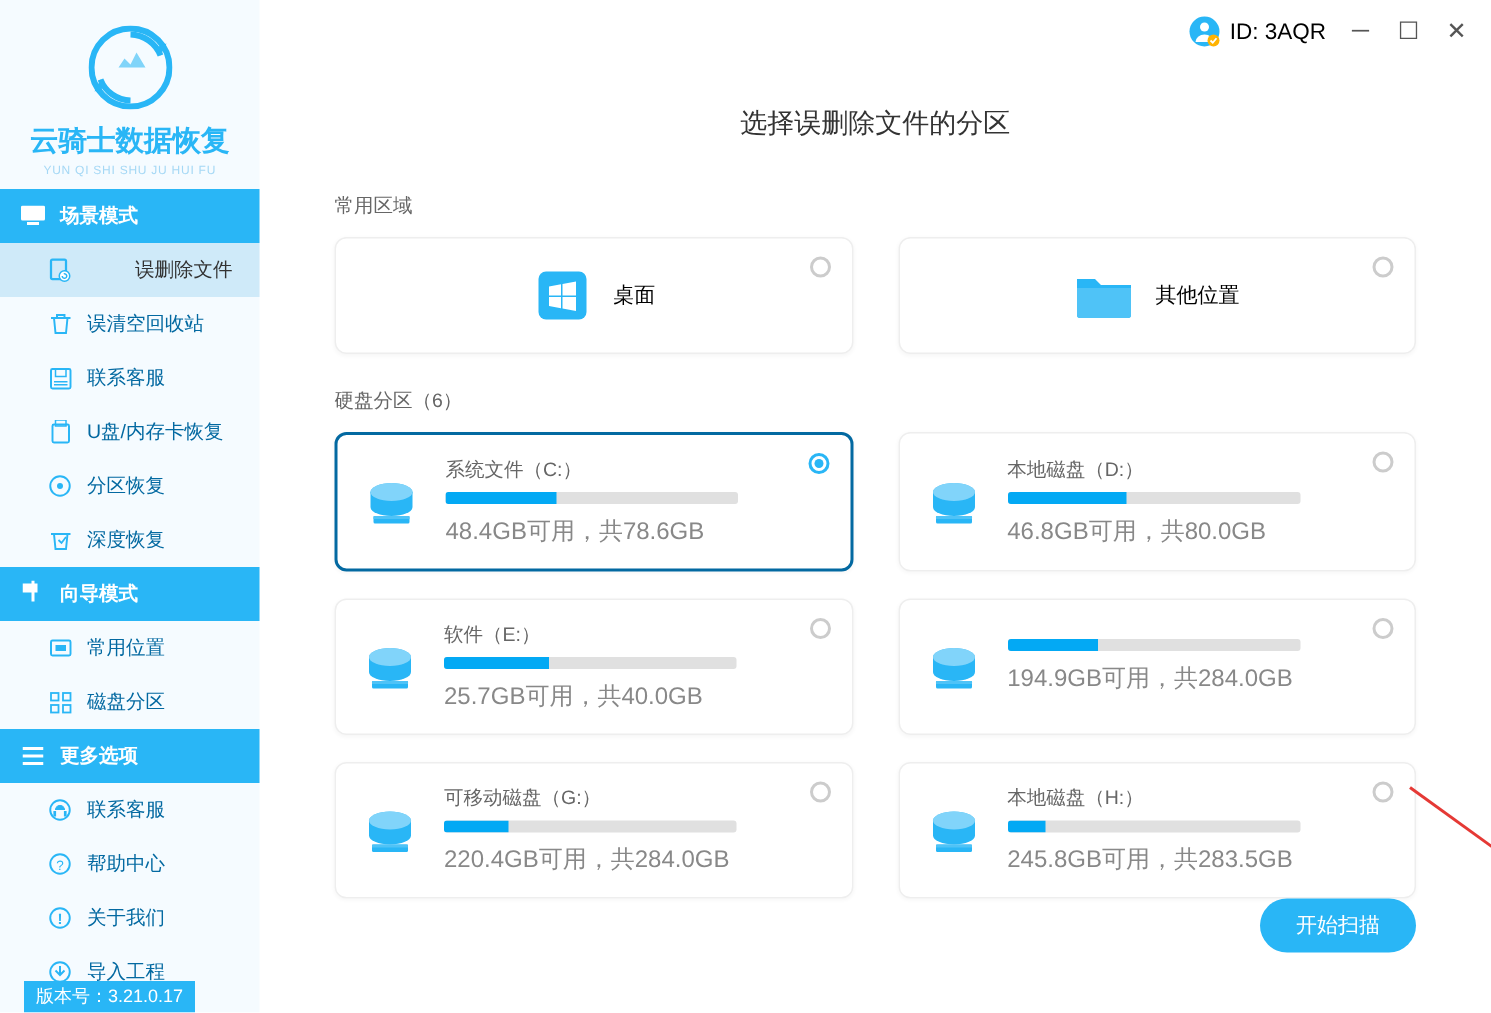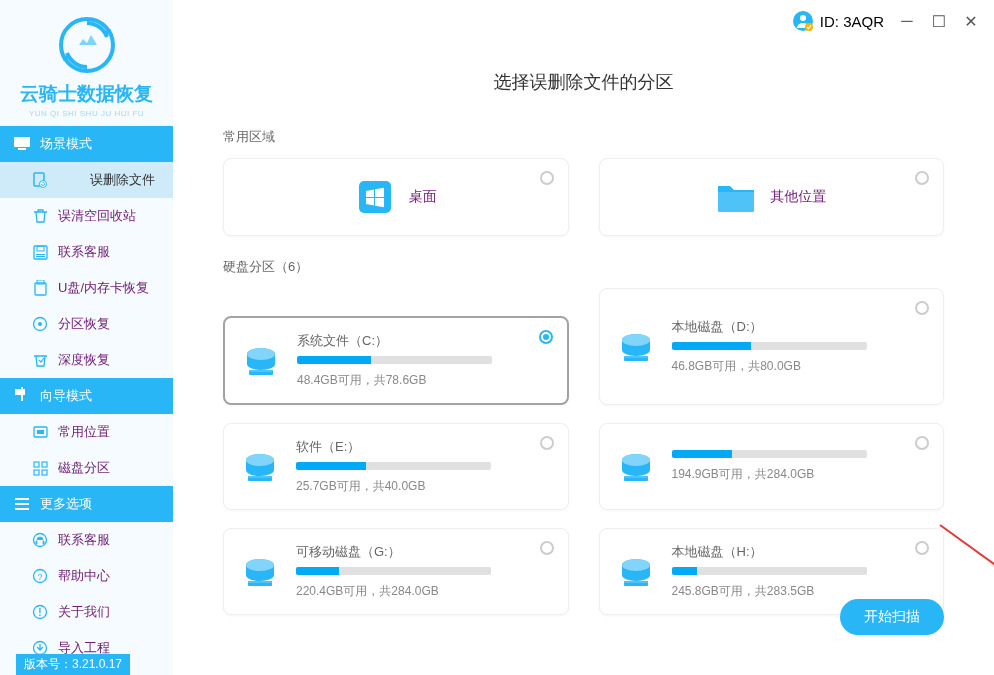--- a/index.html
+++ b/index.html
@@ -7,57 +7,57 @@
 
 .container { display: flex; width: 100%; height: 100%; }
 
 
 .sidebar { width: 173px; height: 100%; background: #f5fbff; display: flex; flex-direction: column; }
 .logo-area { padding: 15px 0 8px; text-align: center; }
 .logo-img { width: 60px; height: 60px; margin: 0 auto; display: flex; align-items: center; justify-content: center; }
 .logo-title { font-size: 19px; font-weight: bold; color: #29b6f6; margin-top: 6px; }
 .logo-sub { font-size: 8px; color: #a5d8f5; letter-spacing: 0.5px; margin-top: 2px; }
 
-.section-header { background: #29b6f6; color: #fff; padding: 9px 14px; display: flex; align-items: center; font-size: 13px; }
+.section-header { background: #29b6f6; color: #fff; padding: 9px 14px; display: flex; align-items: center; font-size: 13px; font-weight: bold; }
 .section-header .hdr-icon { width: 16px; height: 16px; margin-right: 10px; display: inline-flex; align-items: center; justify-content: center; }
 
-.menu-item { padding: 9px 14px 9px 32px; display: flex; align-items: center; font-size: 13px; color: #701a75; cursor: pointer; }
+.menu-item { padding: 9px 14px 9px 32px; display: flex; align-items: center; font-size: 13px; color: #0369a1; cursor: pointer; }
 .menu-item.active { background: #cfeaf9; color: #333; gap: 32px; }
 .menu-item .m-icon { width: 16px; height: 16px; margin-right: 10px; display: inline-flex; align-items: center; justify-content: center; }
 
 
 .main { flex: 1; position: relative; padding: 0; }
 .titlebar { position: absolute; top: 10px; right: 14px; display: flex; align-items: center; gap: 14px; }
 .id-badge { display: flex; align-items: center; gap: 6px; color: #000000; font-size: 15px; }
 .id-icon { width: 22px; height: 22px; }
 .win-btn { width: 18px; height: 18px; display: inline-flex; align-items: center; justify-content: center; color: #555; cursor: pointer; font-size:16px;}
 
 .content { padding: 70px 50px 0 50px; }
 .page-title { text-align: center; font-size: 18px; color: #333; margin-bottom: 34px; }
 
 .section-label { font-size: 13px; color: #666; margin-bottom: 12px; }
 
 .cards-row { display: flex; gap: 30px; margin-bottom: 22px; }
 .card { flex: 1; border: 1px solid #eee; border-radius: 8px; box-shadow: 0 1px 3px rgba(0,0,0,0.04); padding: 0; height: 78px; position: relative; display:flex; align-items:center; justify-content:center; gap: 14px; cursor:pointer;}
 .card .radio { position: absolute; top: 12px; right: 14px; width: 14px; height: 14px; border: 2px solid #ccc; border-radius: 50%; }
 .card .card-icon { width: 40px; height: 40px; display:flex; align-items:center; justify-content:center;}
-.card .card-label { font-size: 14px; color: #701a75; }
+.card .card-label { font-size: 14px; color: #000000; }
 
 .disk-grid { display: grid; grid-template-columns: 1fr 1fr; gap: 18px 30px; }
 .disk-card { border: 1px solid #eee; border-radius: 8px; box-shadow: 0 1px 3px rgba(0,0,0,0.04); padding: 14px 18px; position: relative; display: flex; align-items: center; gap: 18px; cursor:pointer;}
-.disk-card.selected { border: 2px solid #a3a3a3; margin-top: 28px; }
+.disk-card.selected { border: 2px solid #0369a1; }
 .disk-card .radio { position: absolute; top: 12px; right: 14px; width: 14px; height: 14px; border: 2px solid #ccc; border-radius: 50%; }
 .disk-card.selected .radio { border: 2px solid #29b6f6; display:flex; align-items:center; justify-content:center;}
 .disk-card.selected .radio::after { content:''; width:6px; height:6px; background:#29b6f6; border-radius:50%; }
 .disk-icon { width: 36px; height: 36px; display:flex; align-items:center; justify-content:center; }
 .disk-info { flex: 1; }
 .disk-title { font-size: 13px; color: #666; margin-bottom: 6px; }
 .disk-bar { width: 195px; height: 8px; background: #e0e0e0; border-radius: 2px; overflow: hidden; margin-bottom: 8px;}
 .disk-bar-fill { height: 100%; background: #03a9f4; }
-.disk-stats { font-size: 12px; color: #888; }
+.disk-stats { font-size: 16px; color: #888; }
 
 
 .scan-btn { position: absolute; right: 50px; bottom: 40px; background: #29b6f6; color: #fff; border: none; border-radius: 18px; padding: 9px 24px; font-size: 14px; cursor: pointer; }
 .version { position: absolute; bottom: 0; left: 16px; background: #29b6f6; color: #fff; font-size: 12px; padding: 2px 8px; }
 
 
 .arrow { position: absolute; pointer-events: none; }
 
 </style>
 </head>

